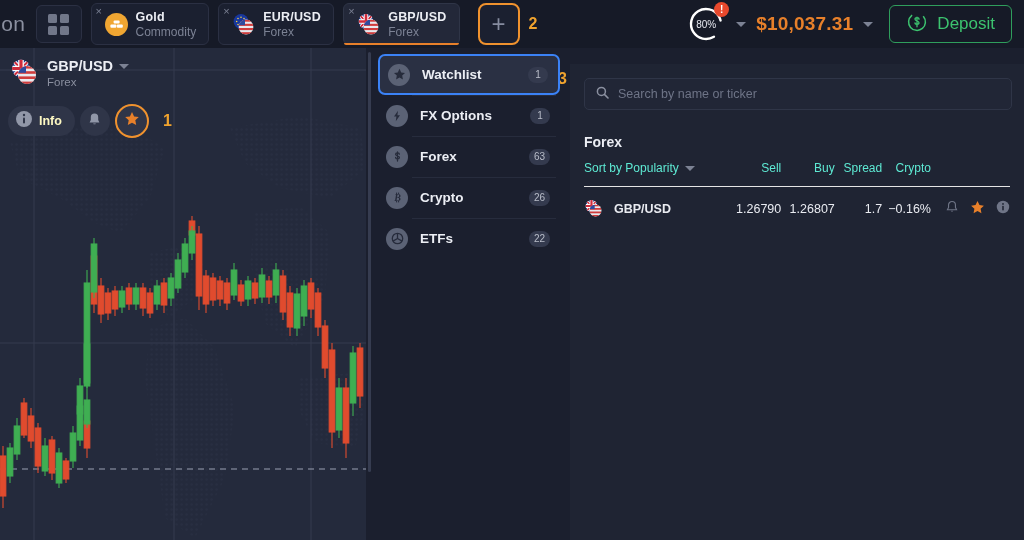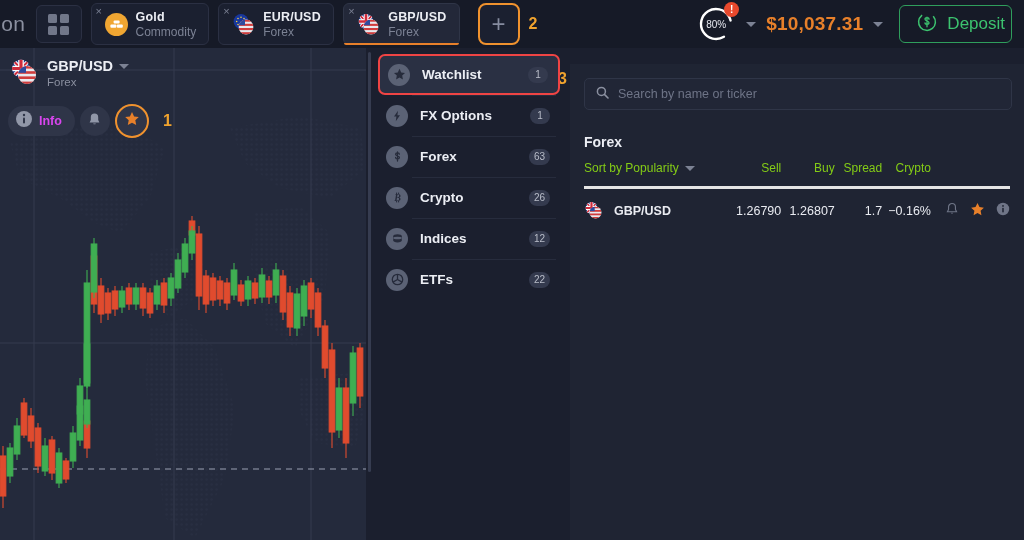--- a/index.html
+++ b/index.html
@@ -69,42 +69,42 @@
   .alert-badge {
     position: absolute; right: -3px; top: -2px; width: 15px; height: 15px; border-radius: 50%;
     background: #e8492d; color: #fff; font-size: 10px; font-weight: bold;
     display: flex; align-items: center; justify-content: center; line-height: 1;
   }
   .caret { width: 0; height: 0; border-left: 5px solid transparent; border-right: 5px solid transparent;
            border-top: 5px solid #7c8294; }
   .balance { font-size: 19px; font-weight: bold; color: #e8802a; letter-spacing: .2px; }
   .deposit-btn {
     height: 38px; border: 1px solid #2f9e5c; border-radius: 6px; background: transparent;
-    display: flex; align-items: center; gap: 9px; padding: 0 6px 0 16px; margin-left: 6px;
+    display: flex; align-items: center; gap: 9px; padding: 0 16px 0 16px; margin-left: 6px;
   }
   .deposit-label { color: #3cc36f; font-size: 17px; }
 
   
   .chart {
     position: absolute; top: 48px; left: 0; width: 366px; height: 492px;
     background: #242a3c; overflow: hidden;
   }
   .chart-map { position: absolute; inset: 0; opacity: .55; }
   .chart-head { position: absolute; top: 10px; left: 10px; display: flex; gap: 9px; z-index: 4; }
   .flag-big { width: 28px; height: 28px; position: relative; flex: 0 0 28px; }
   .sym-name { font-size: 14.5px; font-weight: bold; color: #eceef4; display: flex; align-items: center; gap: 6px; }
   .sym-sub { font-size: 11.5px; color: #8b90a0; margin-top: 2px; }
   .chart-tools {
     position: absolute; top: 56px; left: 8px; display: flex; align-items: center; gap: 5px; z-index: 4;
   }
   .pill {
     height: 30px; border-radius: 15px; background: #2f3548; display: flex; align-items: center;
     gap: 6px; padding: 0 13px 0 7px;
   }
-  .pill-label { font-size: 12.5px; color: #d946ef; font-weight: bold; }
+  .pill-label { font-size: 12.5px; color: #fef9c3; font-weight: bold; }
   .circ-btn {
     width: 30px; height: 30px; border-radius: 50%; background: #2f3548;
     display: flex; align-items: center; justify-content: center;
   }
   .star-ring {
     width: 34px; height: 34px; border-radius: 50%; border: 2.5px solid #f0922e;
     display: flex; align-items: center; justify-content: center; background: #2f3548;
   }
 
   
@@ -113,21 +113,21 @@
     background: #1b1f2e; padding: 6px 10px 0 12px; overflow: hidden;
   }
   .menu-scroll {
     position: absolute; left: 2px; top: 4px; width: 3px; height: 420px;
     background: #363c50; border-radius: 2px;
   }
   .mitem {
     position: relative; height: 41px; display: flex; align-items: center; gap: 12px;
     padding: 0 10px 0 8px; border-radius: 7px;
   }
-  .mitem.sel { background: #2a3043; border: 2px solid #ef4444; }
+  .mitem.sel { background: #2a3043; border: 2px solid #3b82f6; }
   .mrow { position: relative; }
   .mrow + .mrow::before {
     content: ""; position: absolute; left: 34px; right: 4px; top: 0; height: 1px; background: #272c3d;
   }
   .mrow.nosep::before { display: none; }
   .micon {
     width: 22px; height: 22px; flex: 0 0 22px; border-radius: 50%; background: #5b6275;
     display: flex; align-items: center; justify-content: center;
   }
   .mlabel { font-size: 13.5px; font-weight: bold; color: #eceef4; flex: 1; }
@@ -141,22 +141,22 @@
   .right { position: absolute; top: 64px; left: 570px; width: 454px; height: 492px; background: #1f2433; }
   .search {
     margin: 14px 12px 0 14px; height: 32px; border: 1px solid #2f3547; border-radius: 5px;
     background: #212636; display: flex; align-items: center; gap: 9px; padding: 0 11px;
   }
   .search-ph { font-size: 12.5px; color: #6e7487; }
   .sec-title { margin: 24px 0 0 14px; font-size: 14px; font-weight: bold; color: #eceef4; }
 
   table.quotes { width: 426px; margin: 11px 0 0 14px; border-collapse: collapse; }
   table.quotes th {
-    font-size: 12px; font-weight: normal; color: #84cc16; padding: 0 0 11px 0; text-align: right;
-    border-bottom: 3px solid #e5e5e5;
+    font-size: 12px; font-weight: normal; color: #5eead4; padding: 0 0 11px 0; text-align: right;
+    border-bottom: 1px solid #e5e5e5;
   }
   table.quotes th.l { text-align: left; }
   table.quotes td { padding: 12px 0 0 0; text-align: right; font-size: 12.5px; color: #e9ebf1; }
   td.sym { text-align: left; font-size: 13px; font-weight: bold; color: #eceef4; }
   .sym-cell { display: flex; align-items: center; gap: 11px; }
   .flag-sm { width: 19px; height: 19px; position: relative; flex: 0 0 19px; }
   .chg-neg { color: #e8553c; }
   .row-icons { display: flex; align-items: center; justify-content: flex-end; gap: 11px; padding-left: 14px; }
   .sortcell { display: flex; align-items: center; gap: 6px; }
 </style>
@@ -553,34 +553,20 @@
             <text x="6.5" y="10" font-family="Liberation Serif, serif" font-size="10" font-weight="bold" fill="#262b3b" text-anchor="middle" font-style="italic">B</text>
             <path d="M5.6 1.6v1.4M7.6 1.6v1.4M5.6 10v1.4M7.6 10v1.4" stroke="#262b3b" stroke-width="1"></path>
           </svg>
         </span>
         <span class="mlabel">Crypto</span>
         <span class="mcount">26</span>
       </div>
     </div>
 
 
-    <div class="mrow">
-      <div class="mitem">
-        <span class="micon">
-          <svg width="13" height="13" viewBox="0 0 13 13">
-            <ellipse cx="6.5" cy="4" rx="4.2" ry="1.8" fill="#262b3b"></ellipse>
-            <rect x="2.3" y="4" width="8.4" height="4.6" fill="#262b3b"></rect>
-            <ellipse cx="6.5" cy="8.6" rx="4.2" ry="1.8" fill="#262b3b"></ellipse>
-            <ellipse cx="6.5" cy="6" rx="4.2" ry="1.3" fill="#5b6275"></ellipse>
-          </svg>
-        </span>
-        <span class="mlabel">Indices</span>
-        <span class="mcount">12</span>
-      </div>
-    </div>
 
     <div class="mrow">
       <div class="mitem">
         <span class="micon">
           <svg width="13" height="13" viewBox="0 0 13 13">
             <circle cx="6.5" cy="6.5" r="5.2" fill="none" stroke="#262b3b" stroke-width="1.3"></circle>
             <path d="M6.5 6.5V1.3M6.5 6.5L2 9.1M6.5 6.5L11 9.1" stroke="#262b3b" stroke-width="1.3"></path>
           </svg>
         </span>
         <span class="mlabel">ETFs</span>

